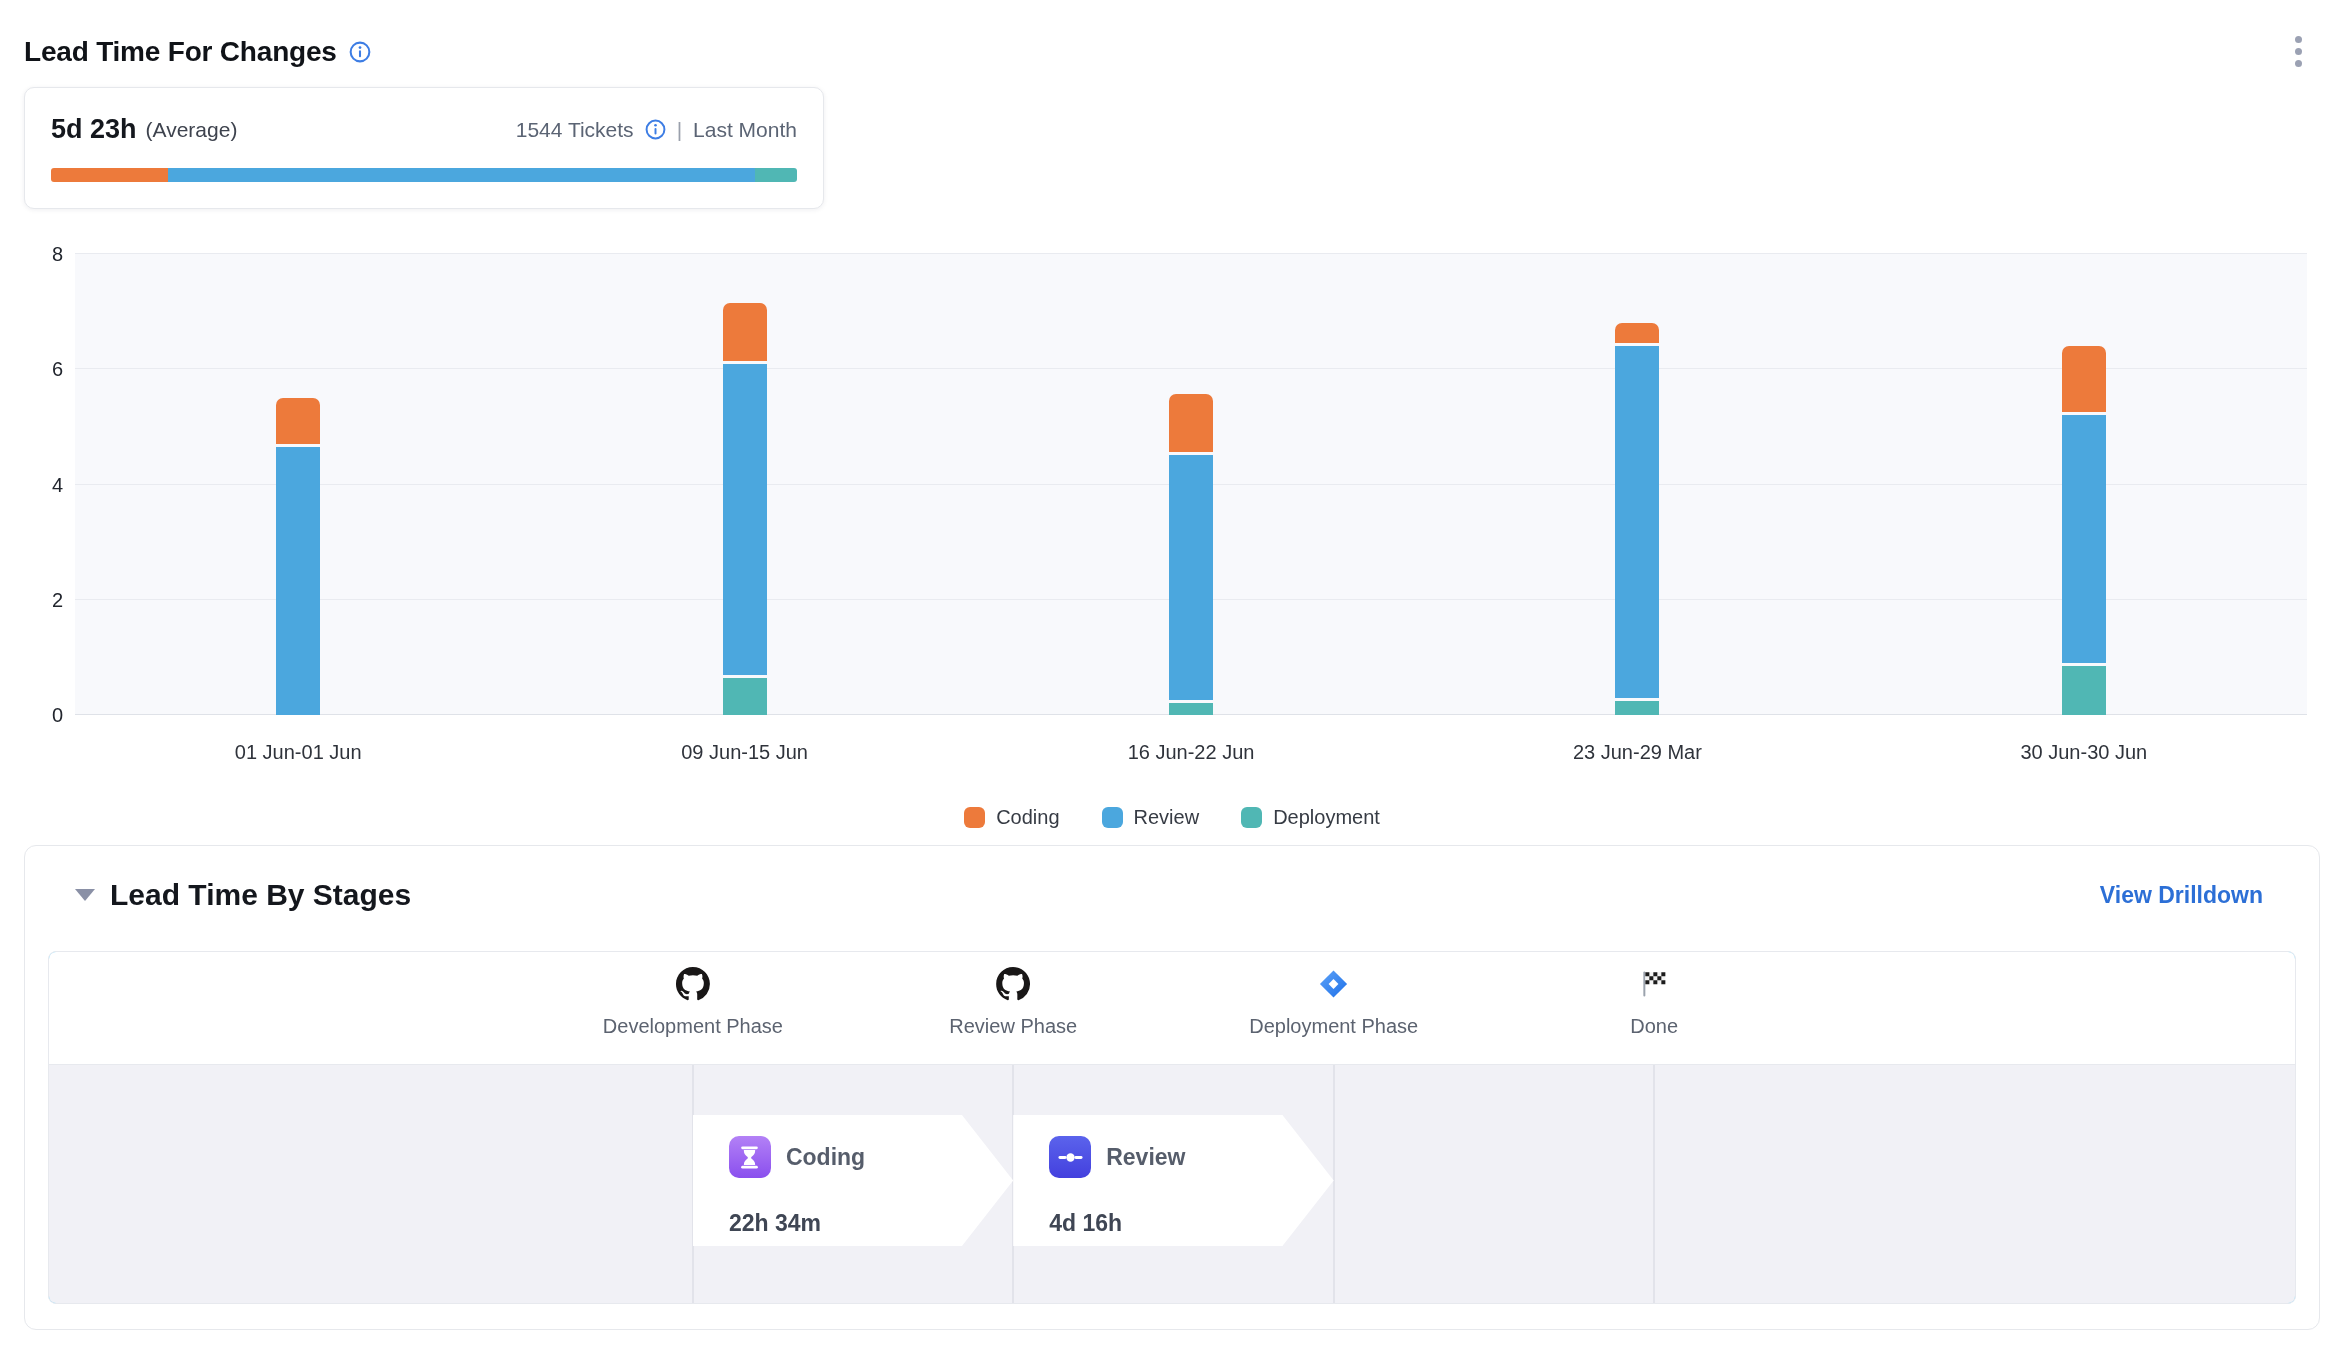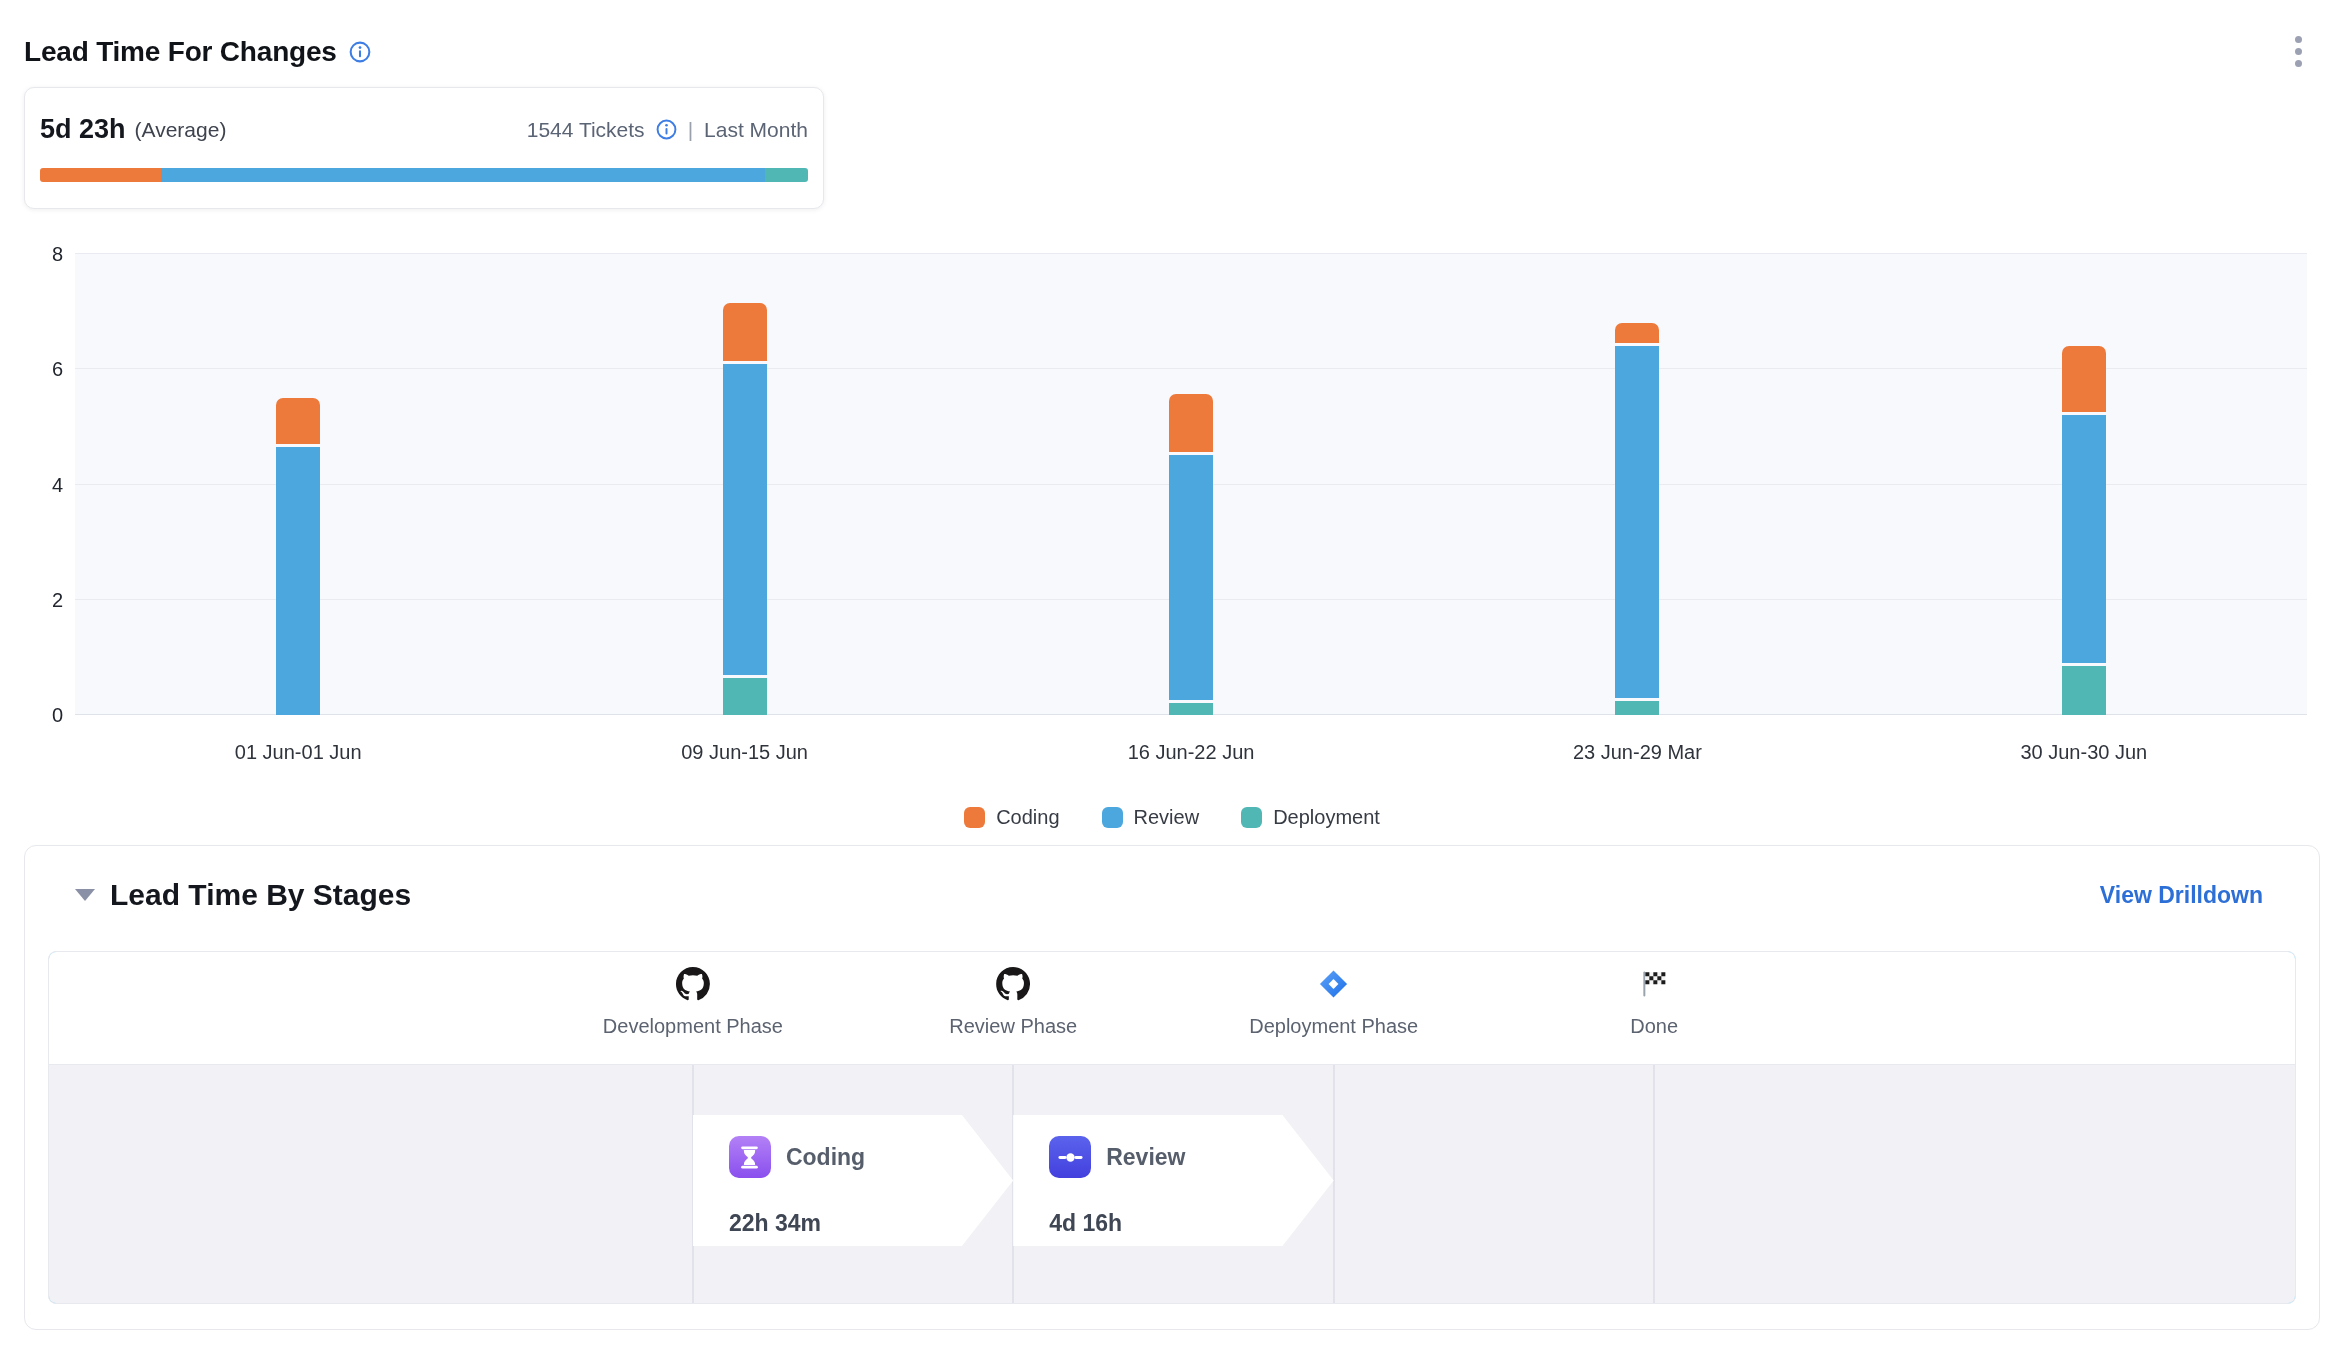--- a/index.html
+++ b/index.html
@@ -14,21 +14,21 @@
   .hdr { display:flex; align-items:center; padding:30px 36px 0 24px; }
   .hdr-title { font-size:28px; font-weight:700; color:#101318; letter-spacing:-0.2px; }
   .hdr-info { margin-left:12px; display:flex; align-items:center; cursor:pointer; }
   .kebab { margin-left:auto; display:flex; flex-direction:column; gap:5px; padding:6px; cursor:pointer; }
   .kebab .dot { width:7px; height:7px; border-radius:50%; background:#9BA1B3; }
 
   
   .summary-card {
     position:absolute; left:24px; top:87px; width:800px; height:122px;
     background:#fff; border:1px solid #E6E8EC; border-radius:10px;
-    box-shadow:0 1px 5px rgba(25,35,60,.07); padding:26px 15px;
+    box-shadow:0 1px 5px rgba(25,35,60,.07); padding:26px 26px;
   }
   .summary-row { display:flex; align-items:center; }
   .summary-value { font-size:27px; font-weight:700; color:#14171d; }
   .summary-suffix { font-size:21px; color:#3E434E; margin-left:9px; }
   .summary-right { margin-left:auto; display:flex; align-items:center; gap:11px; font-size:21px; color:#5B6474; }
   .summary-sep { color:#9AA0AC; }
   .progress { display:flex; height:14px; border-radius:3px; overflow:hidden; margin-top:23px; }
   .progress .seg { height:100%; }
 
   

